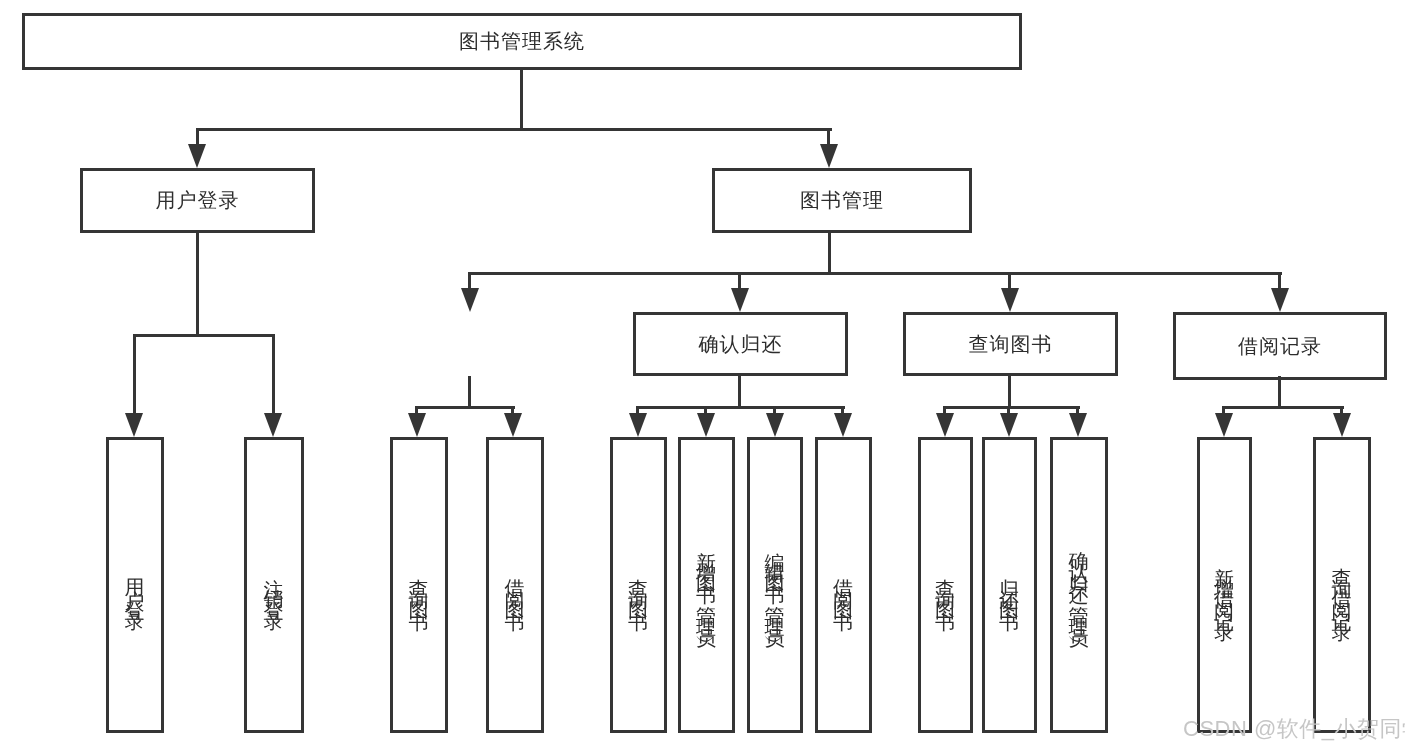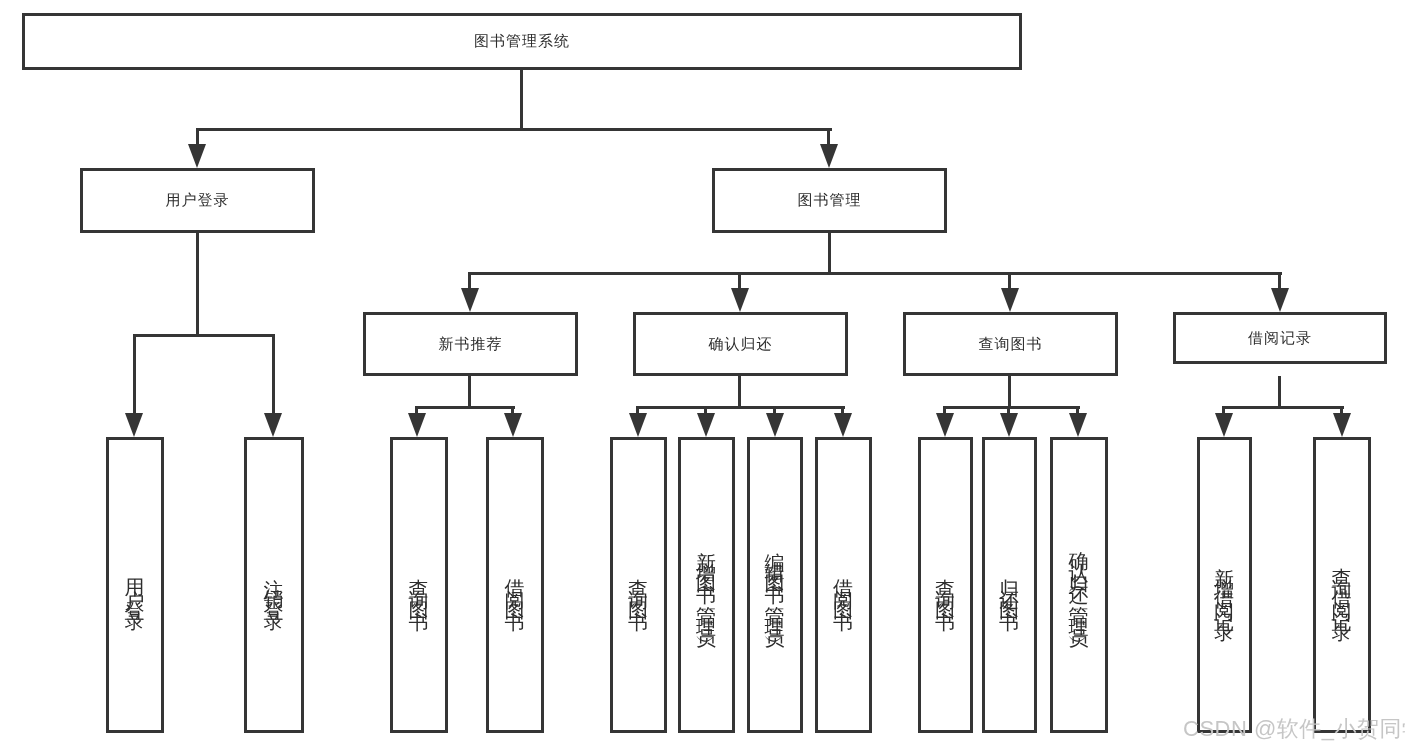--- a/index.html
+++ b/index.html
@@ -19,21 +19,21 @@
   }
   .node {
     position: absolute;
     box-sizing: border-box;
     border: 3px solid #353535;
     background: #ffffff;
     display: flex;
     align-items: center;
     justify-content: center;
     color: #2d2d2d;
-    font-size: 15px;
+    font-size: 20px;
     letter-spacing: 1px;
     white-space: nowrap;
   }
   .leaf {
     position: absolute;
     box-sizing: border-box;
     border: 3px solid #353535;
     background: #ffffff;
     top: 437px;
     height: 296px;
@@ -82,37 +82,34 @@
 <div class="canvas">
 
   <div class="node" style="left:22px; top:13px; width:1000px; height:57px;">
     <span>图书管理系统</span>
   </div>
 
   <div class="node" style="left:80px; top:168px; width:235px; height:65px;">
     <span>用户登录</span>
   </div>
 
-  <div class="node" style="left:712px; top:168px; width:235px; height:65px;">
+  <div class="node" style="left:712px; top:168px; width:260px; height:65px;">
     <span>图书管理</span>
   </div>
 
-  <div class="node" style="left:363px; top:312px; width:215px; height:64px;">
-    <span>新书推荐</span>
-  </div>
 
   <div class="node" style="left:633px; top:312px; width:215px; height:64px;">
     <span>确认归还</span>
   </div>
 
   <div class="node" style="left:903px; top:312px; width:215px; height:64px;">
     <span>查询图书</span>
   </div>
 
-  <div class="node" style="left:1173px; top:312px; width:214px; height:52px;">
+  <div class="node" style="left:1173px; top:312px; width:214px; height:68px;">
     <span>借阅记录</span>
   </div>
 
   <div class="leaf" style="left:106px; width:58px;">
     <span class="vtext">用户登录</span>
   </div>
   <div class="leaf" style="left:244px; width:60px;">
     <span class="vtext">注销登录</span>
   </div>
 

